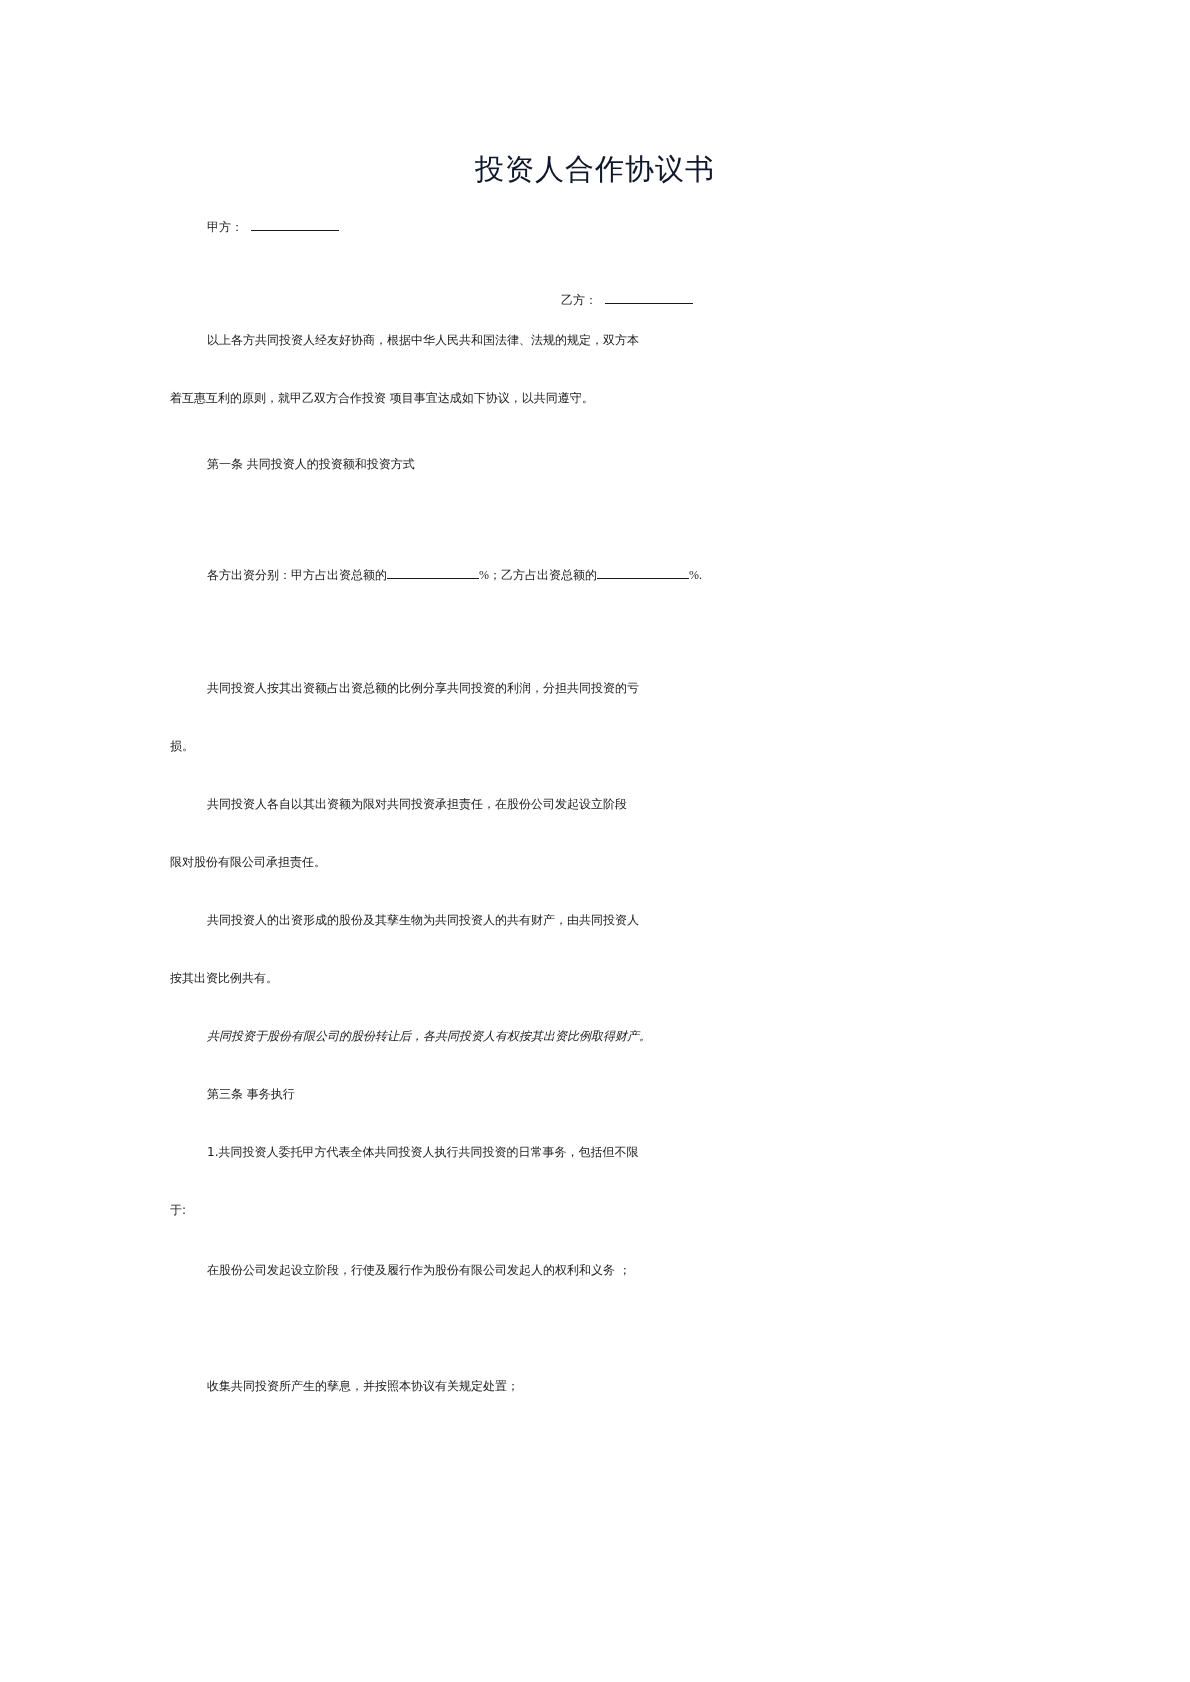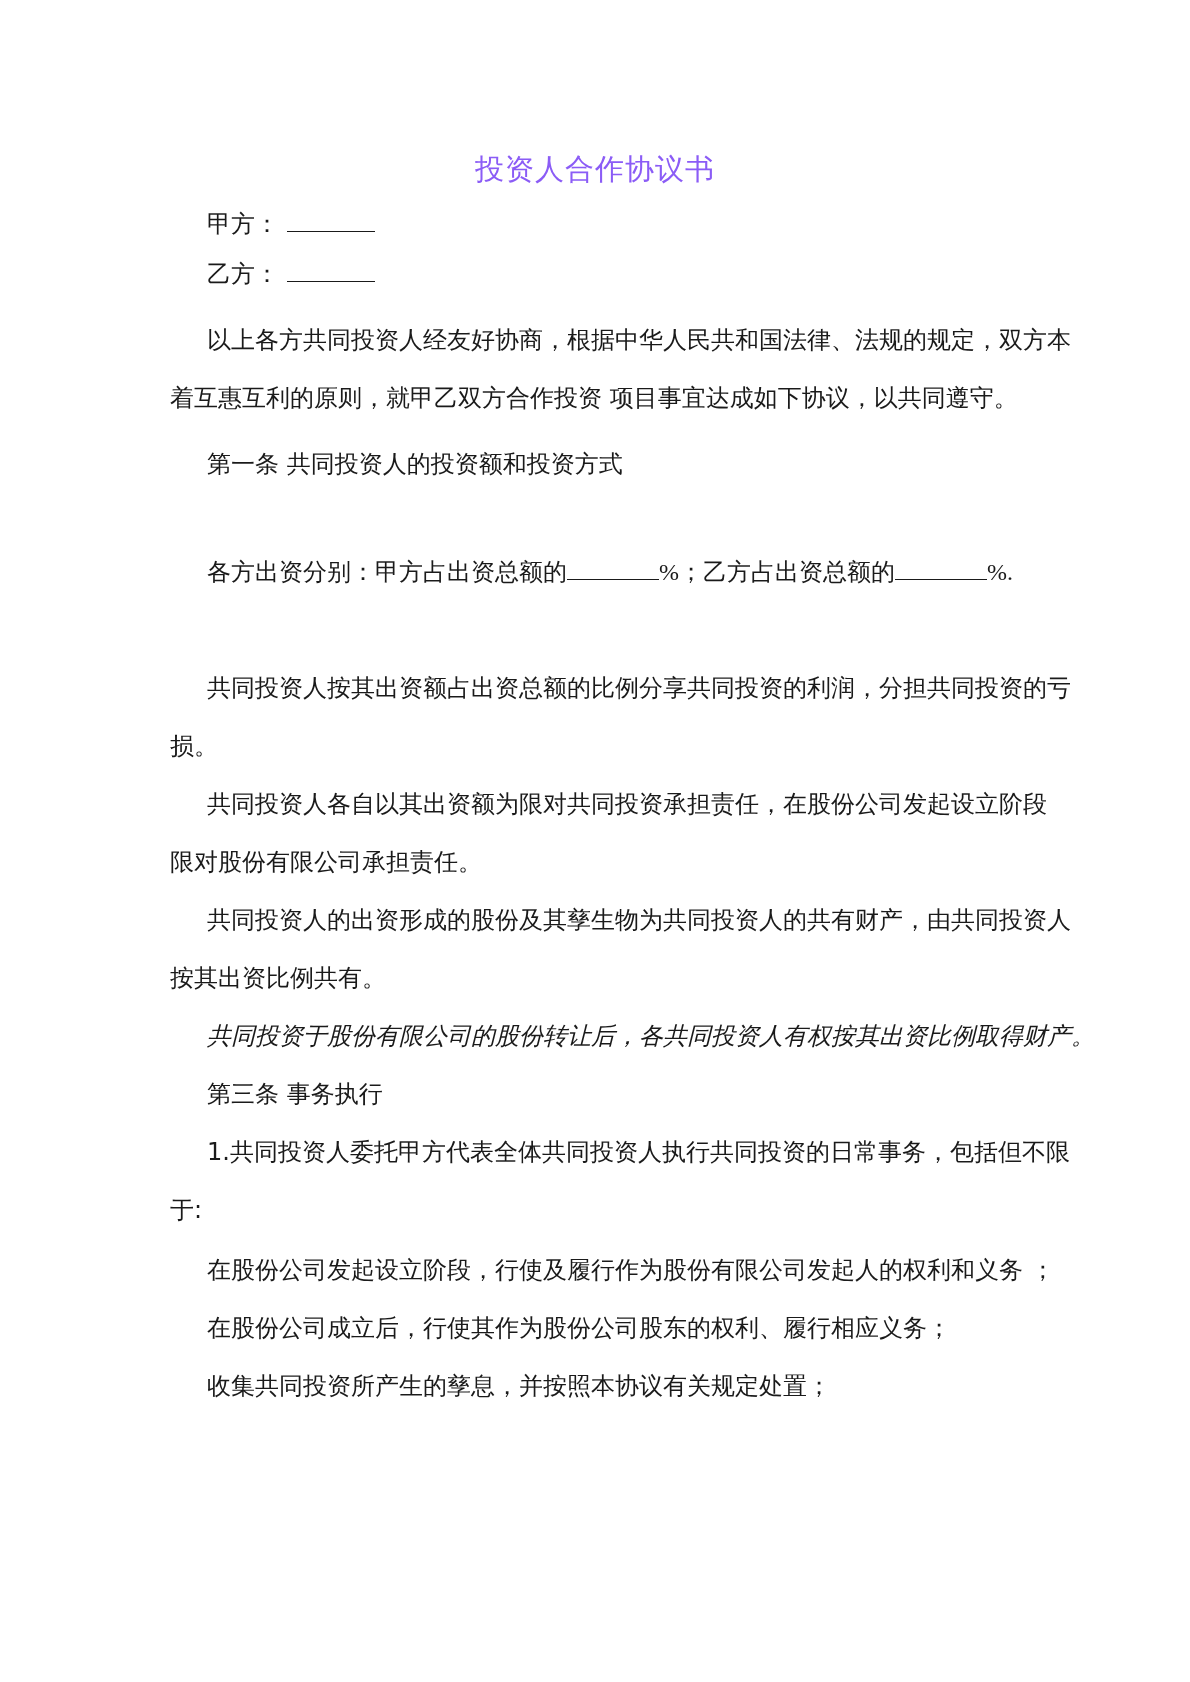--- a/index.html
+++ b/index.html
@@ -22,30 +22,30 @@
       width: 1190px;
       height: 1682px;
     }
     .title {
       position: absolute;
       top: 150px;
       left: 0;
       width: 1190px;
       text-align: center;
       font-size: 29px;
-      color: #8b5cf6;
+      color: #0f172a;
       letter-spacing: 1px;
       margin: 0;
       font-weight: normal;
     }
     .line {
       position: absolute;
       left: 170px;
       width: 840px;
-      font-size: 24px;
+      font-size: 12px;
       line-height: 28px;
       white-space: nowrap;
       margin: 0;
     }
     .indent { padding-left: 37px; }
     .blank {
       display: inline-block;
       border-bottom: 1px solid #1a1a1a;
       height: 20px;
       vertical-align: baseline;
@@ -58,21 +58,21 @@
 <body>
 
 <div class="page">
 
   <h1 class="title">投资人合作协议书</h1>
 
   <p class="line indent" style="top:210px;">
     <span>甲方：</span><span class="blank party"></span>
   </p>
 
-  <p class="line indent" style="top:260px;">
+  <p class="line indent" style="top:283px;text-align:center;">
     <span>乙方：</span><span class="blank party"></span>
   </p>
 
   <p class="line" style="top:384px;">着互惠互利的原则，就甲乙双方合作投资  项目事宜达成如下协议，以共同遵守。</p>
   <p class="line indent" style="top:326px;">以上各方共同投资人经友好协商，根据中华人民共和国法律、法规的规定，双方本</p>
 
   <p class="line indent" style="top:450px;">第一条  共同投资人的投资额和投资方式</p>
 
   <p class="line indent" style="top:558px;">
     <span>各方出资分别：甲方占出资总额的</span><span class="blank pct"></span><span class="serif">%；乙方占出资总额的</span><span class="blank pct"></span><span class="serif">%.</span>
@@ -83,16 +83,15 @@
   <p class="line indent" style="top:790px;">共同投资人各自以其出资额为限对共同投资承担责任，在股份公司发起设立阶段</p>
   <p class="line" style="top:848px;">限对股份有限公司承担责任。</p>
   <p class="line indent" style="top:906px;">共同投资人的出资形成的股份及其孳生物为共同投资人的共有财产，由共同投资人</p>
   <p class="line" style="top:964px;">按其出资比例共有。</p>
   <p class="line indent" style="top:1022px;font-style:italic;">共同投资于股份有限公司的股份转让后，各共同投资人有权按其出资比例取得财产。</p>
 
   <p class="line indent" style="top:1080px;">第三条  事务执行</p>
   <p class="line indent" style="top:1138px;">1.共同投资人委托甲方代表全体共同投资人执行共同投资的日常事务，包括但不限</p>
   <p class="line" style="top:1196px;">于:</p>
   <p class="line indent" style="top:1256px;">在股份公司发起设立阶段，行使及履行作为股份有限公司发起人的权利和义务  ；</p>
-  <p class="line indent" style="top:1314px;">在股份公司成立后，行使其作为股份公司股东的权利、履行相应义务；</p>
   <p class="line indent" style="top:1372px;">收集共同投资所产生的孳息，并按照本协议有关规定处置；</p>
 
 </div>
 
 </body></html>

